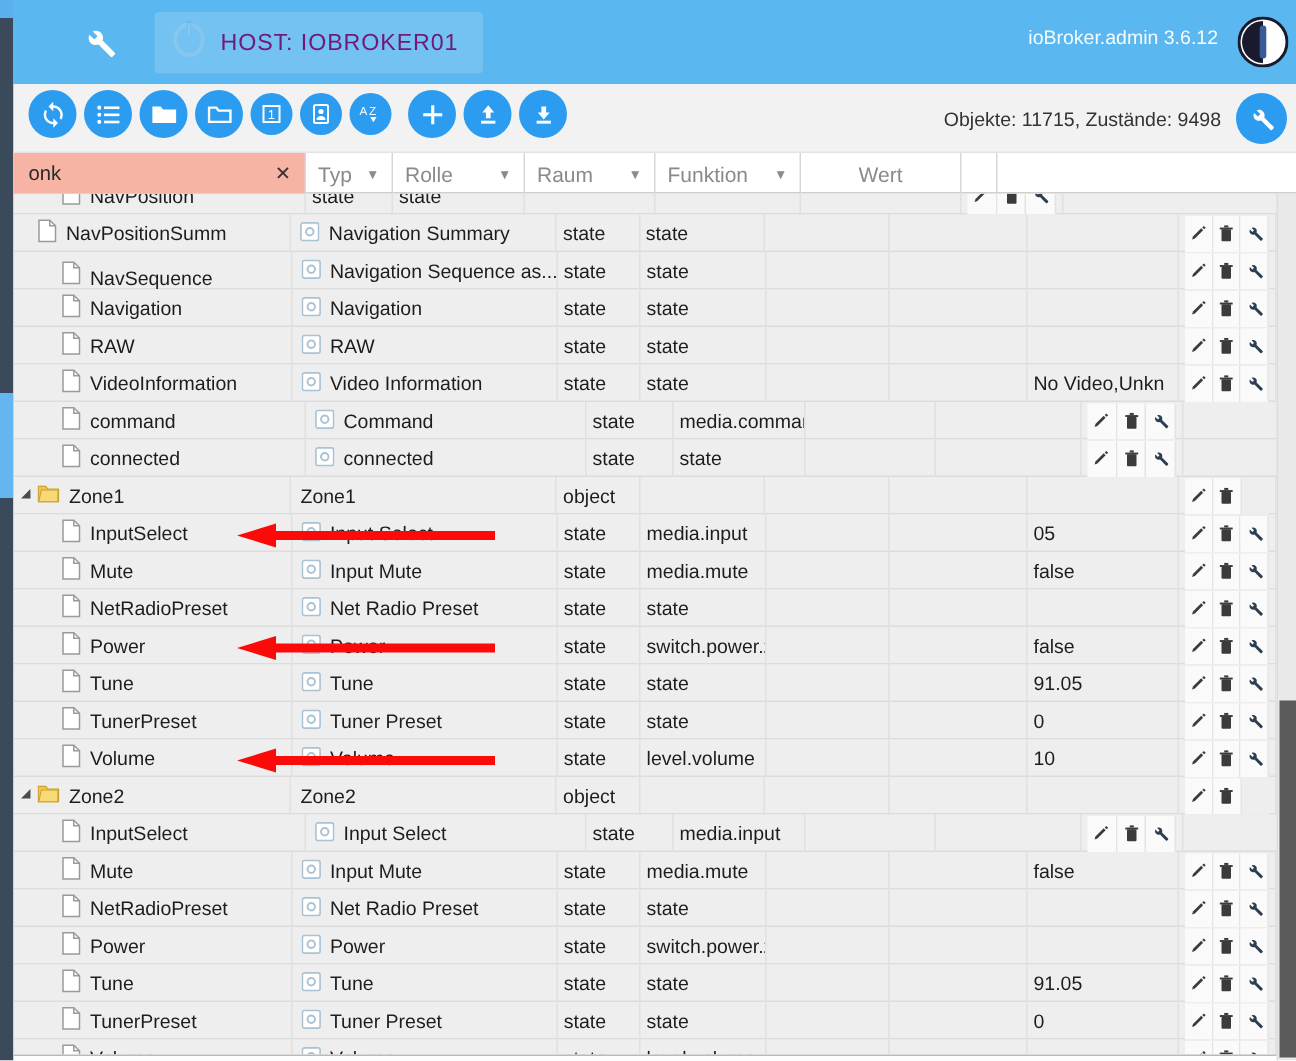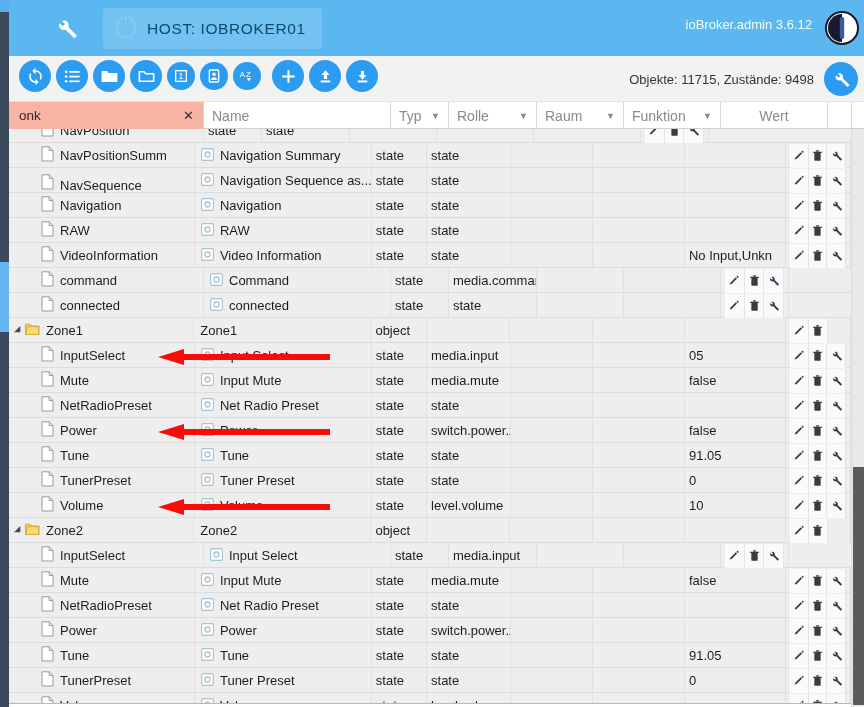--- a/index.html
+++ b/index.html
@@ -36,21 +36,21 @@
     display: flex; align-items: center; justify-content: center;
   }
   .topbar .host-chip {
     position: absolute; left: 94px; top: 8px; height: 41px;
     padding: 0 16px 0 10px;
     background: rgba(255,255,255,0.16);
     border-radius: 3px;
     display: flex; align-items: center; gap: 8px;
   }
   .host-chip .host-label {
-    color: #0c4a6e; font-size: 15.5px; letter-spacing: .6px;
+    color: #701a75; font-size: 15.5px; letter-spacing: .6px;
     white-space: nowrap;
     text-align: right;
   }
   .topbar .version {
     position: absolute; right: 52px; top: 17px;
     color: #f4fbff; font-size: 13px; white-space: nowrap;
   }
   .topbar .logo {
     position: absolute; right: 5px; top: 11px; width: 34px; height: 34px;
   }
@@ -302,23 +302,20 @@
         </svg>
       </div>
     </div>
   </div>
 
   <div class="colhead">
     <div class="cell filterbox" style="width:195px">
       <span class="ftext">onk</span>
       <span class="fclear">✕</span>
     </div>
-    <div class="cell" style="width:187px">
-      <span>Name</span>
-    </div>
     <div class="cell" style="width:58px">
       <span>Typ</span>
       <span class="caret">▼</span>
     </div>
     <div class="cell" style="width:88px">
       <span>Rolle</span>
       <span class="caret">▼</span>
     </div>
     <div class="cell" style="width:87px">
       <span>Raum</span>
@@ -374,21 +371,21 @@
               </svg>
             </div>
             <div class="act">
               <svg width="13" height="13" viewBox="0 0 24 24">
                 <path fill="#2c3e50" d="M21.7 18.6l-7.5-7.5c.6-1.6.3-3.5-1-4.8-1.4-1.4-3.4-1.6-5-.8l2.9 2.9-2 2-3-2.9c-.9 1.7-.6 3.7.8 5.1 1.3 1.3 3.2 1.6 4.8 1l7.5 7.5c.3.3.8.3 1.1 0l1.4-1.4c.3-.3.3-.8 0-1.1z"></path>
               </svg>
             </div>
           </div>
         </div>
         <div class="row">
-          <div class="c c-name" style="width: 195px; padding-left: 32px;">
+          <div class="c c-name" style="width: 195px; padding-left: 16px;">
             <span class="doc-icon"><svg width="13" height="16" viewBox="0 0 13 16">
                 <path d="M1 .8h7.2L12 4.5V15H1z" fill="#fff" stroke="#9a9a9a" stroke-width="1"></path>
                 <path d="M8.2 .8v3.7H12" fill="none" stroke="#9a9a9a" stroke-width="1"></path>
               </svg></span>
             <span>NavPositionSumm</span>
           </div>
           <div class="c" style="width: 187px; padding-left: 6px;">
             <span class="state-icon"><svg width="13" height="13" viewBox="0 0 13 13">
                 <rect x=".6" y=".6" width="11.8" height="11.8" rx="1.4" fill="#fff" stroke="#a9c3d4" stroke-width="1.1"></rect>
                 <circle cx="6.5" cy="6.5" r="2.5" fill="none" stroke="#a9c3d4" stroke-width="1.3"></circle>
@@ -605,21 +602,21 @@
           <div class="c" style="width: 88px;">
             <span>state</span>
           </div>
           <div class="c" style="width: 87px;">
             <span></span>
           </div>
           <div class="c" style="width: 97px;">
             <span></span>
           </div>
           <div class="c" style="width: 107px;">
-            <span>No Input,Unkn</span>
+            <span>No Video,Unkn</span>
           </div>
           <div class="c c-actions" style="width: 68px;">
             <div class="act">
               <svg width="12" height="12" viewBox="0 0 14 14">
                 <path d="M2 11.2l.7-2.2 6.4-6.4 1.5 1.5-6.4 6.4z" fill="#3b3b3b"></path>
                 <path d="M9.9 1.9l1.2-1.2 1.5 1.5-1.2 1.2z" fill="#3b3b3b"></path>
               </svg>
             </div>
             <div class="act">
               <svg width="11" height="12" viewBox="0 0 12 14">

